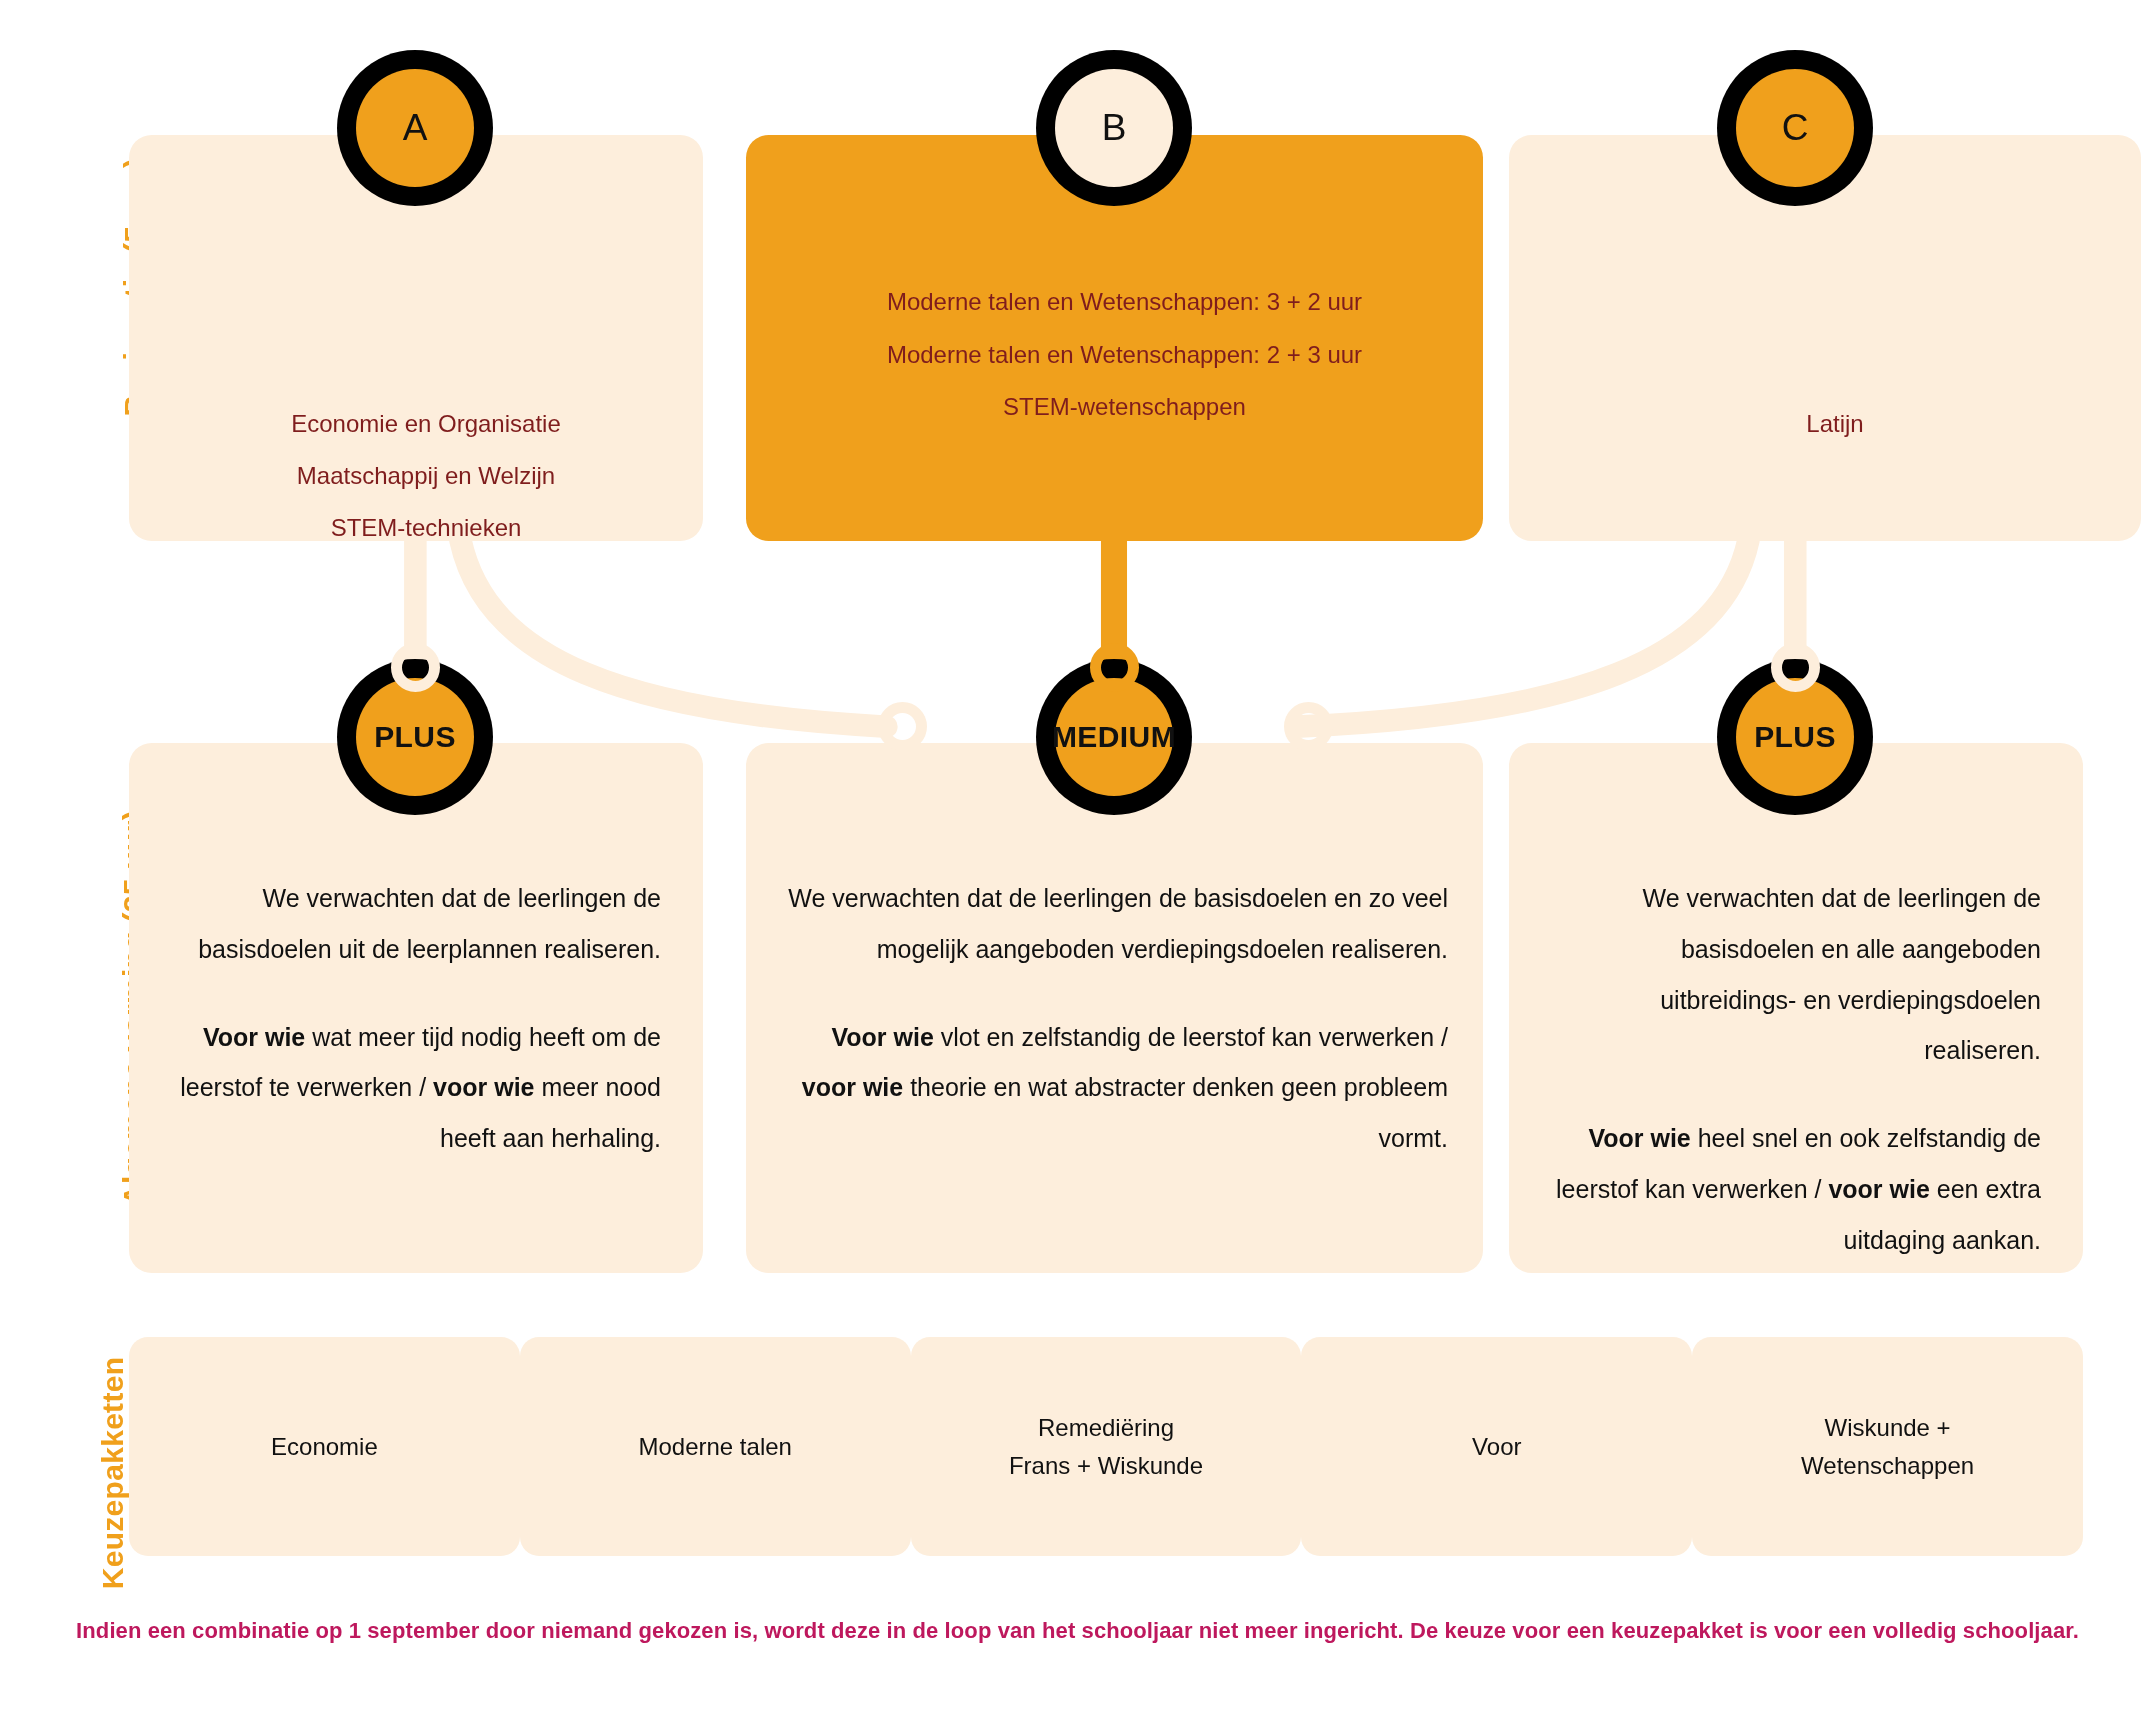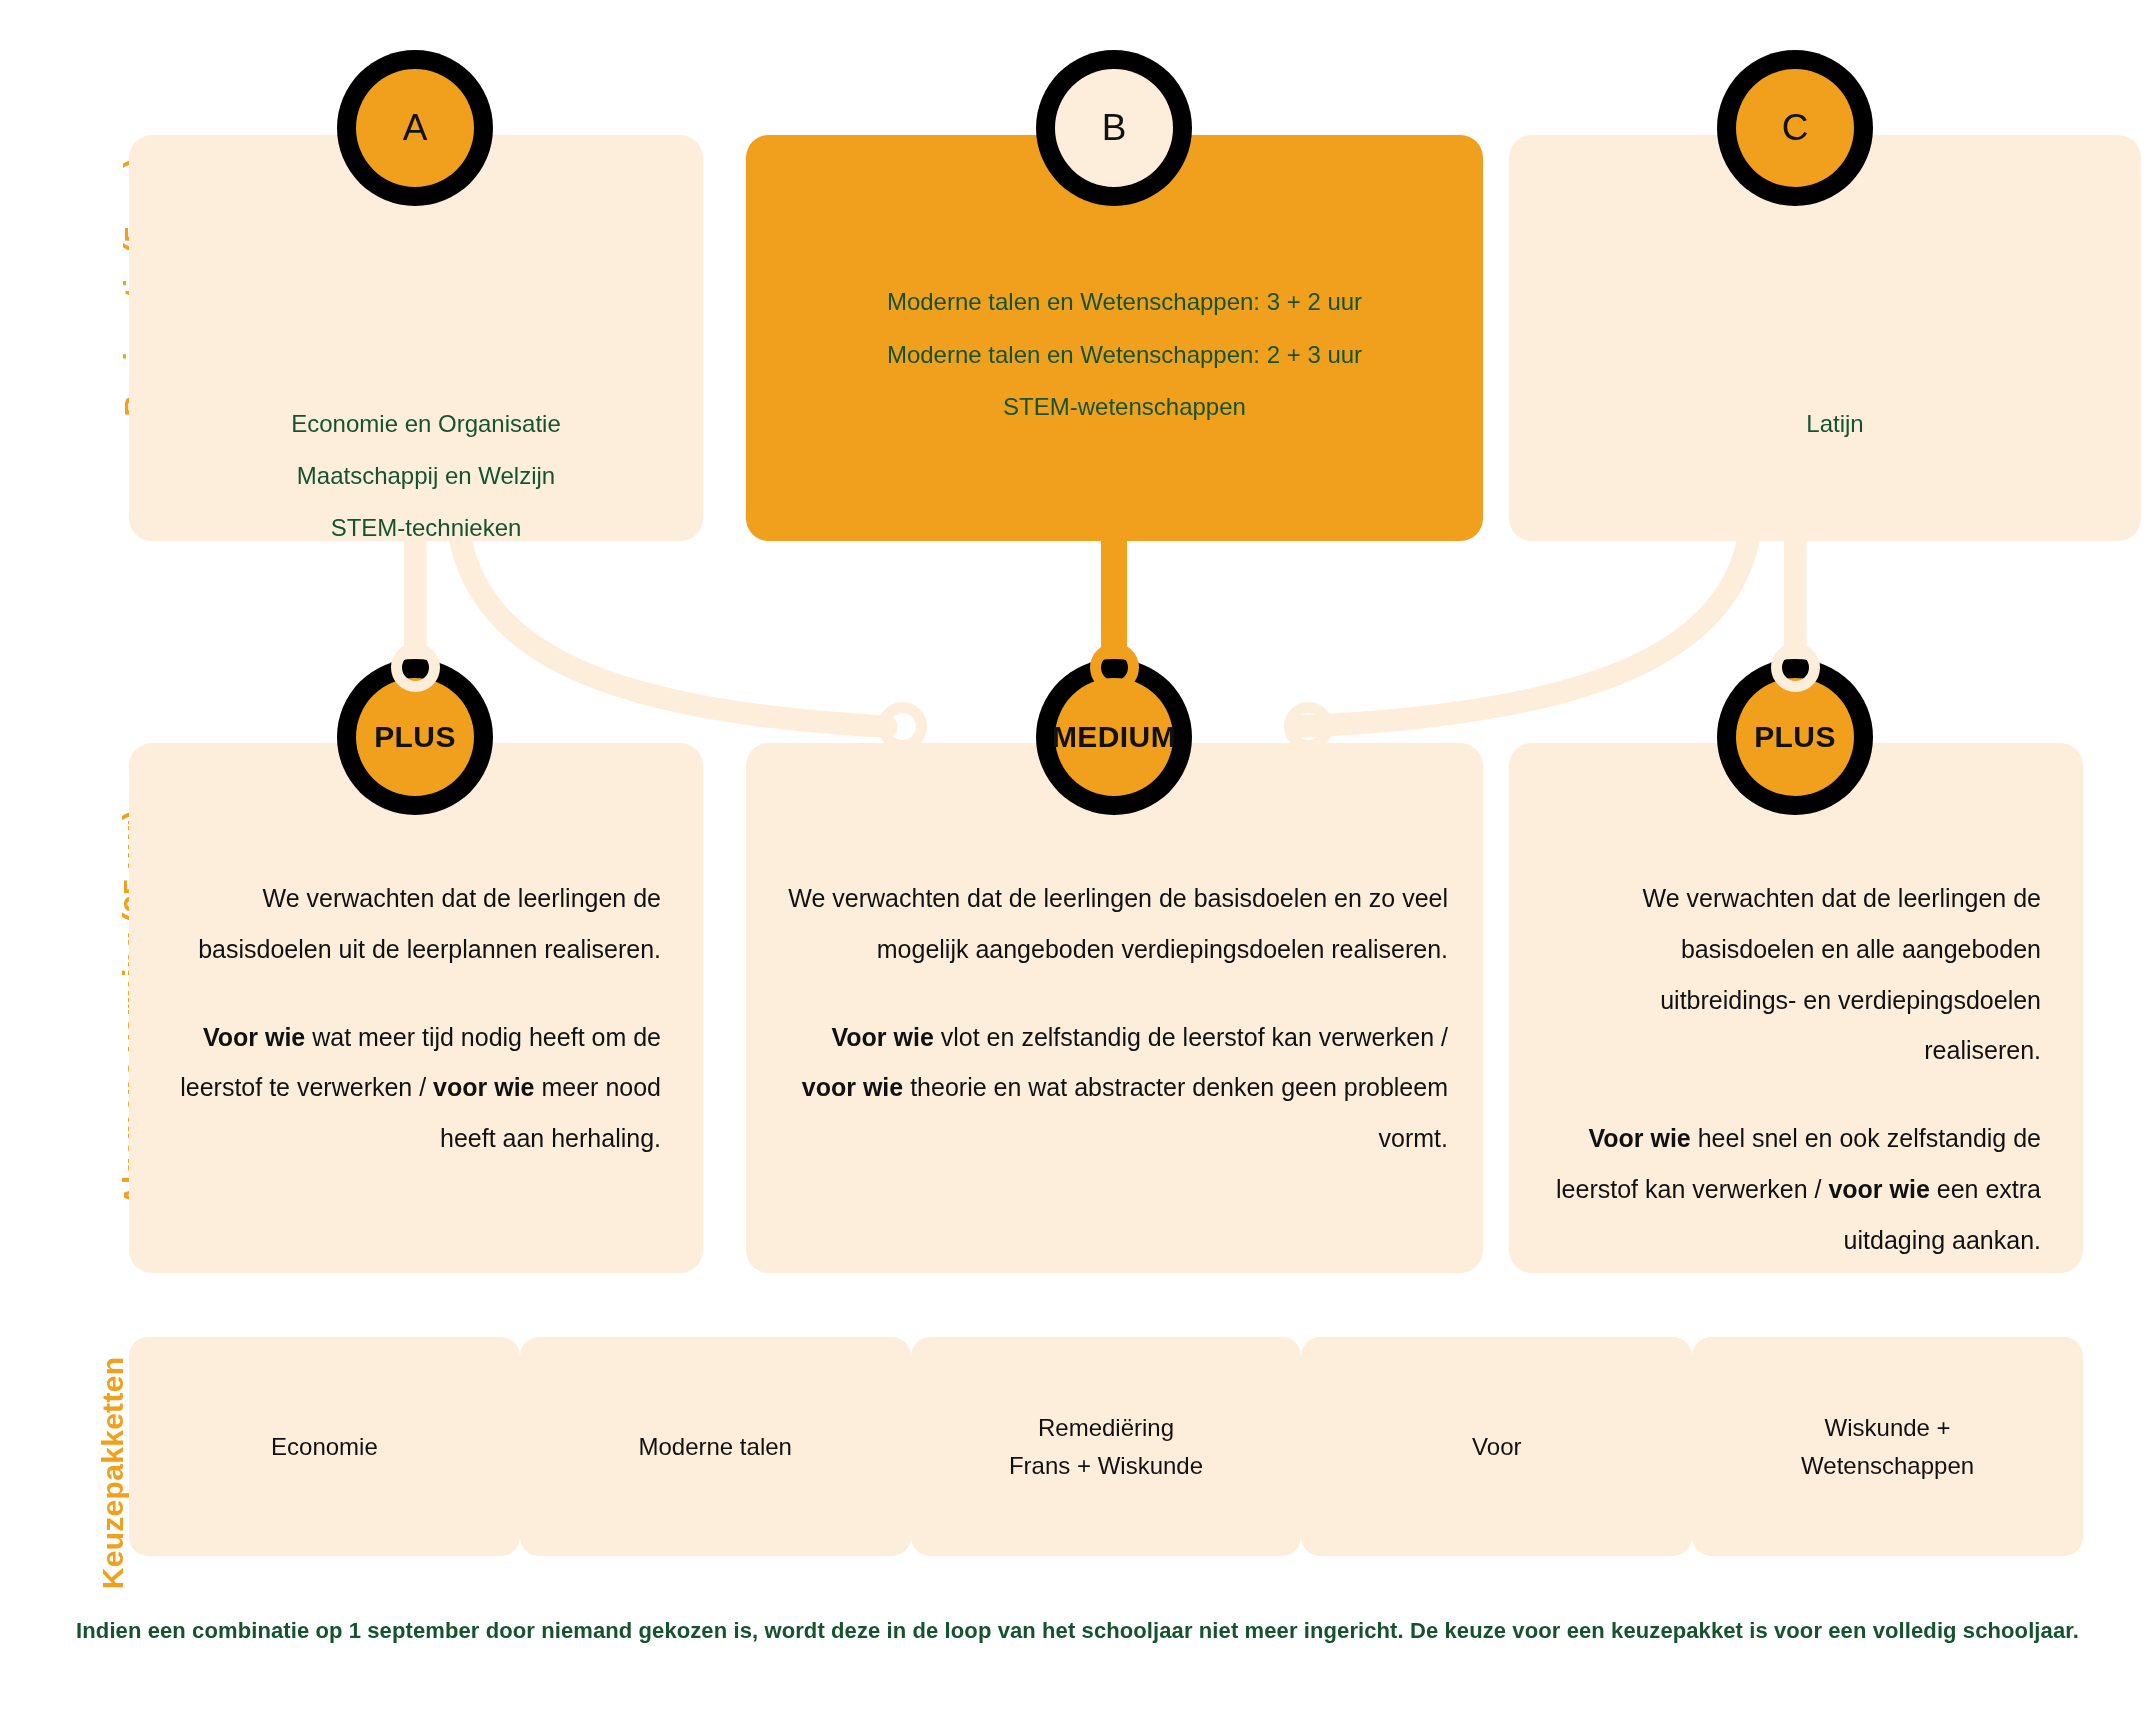--- a/index.html
+++ b/index.html
@@ -62,21 +62,21 @@
     position: absolute;
     background: #FDEEDC;
     border-radius: 22.6px;
   }
   .card.filled { background: #F0A01C; }
 
   .card-text {
     position: absolute;
     left: 0; right: 0;
     text-align: center;
-    color: #14532d;
+    color: #7f1d1d;
     font-size: 24px;
     line-height: 2.0;
     margin-left: 20px;
   }
 
   
   #card-a { left: 129px;  top: 135px;  width: 574px; height: 406px; }
   #card-b { left: 746px;  top: 135px;  width: 737px; height: 406px; }
   #card-c { left: 1509px; top: 135px;  width: 632px; height: 406px; }
 
@@ -176,21 +176,21 @@
     padding: 7px;
     white-space: pre-line;
   }
 
   
   #footnote {
     position: absolute;
     left: 0; right: 0;
     top: 1618px;
     text-align: center;
-    color: #14532d;
+    color: #be185d;
     font-weight: bold;
     font-size: 22px;
     letter-spacing: 0.1px;
   }
 </style>
 </head>
 <body>
 
 <div id="stage">
 

